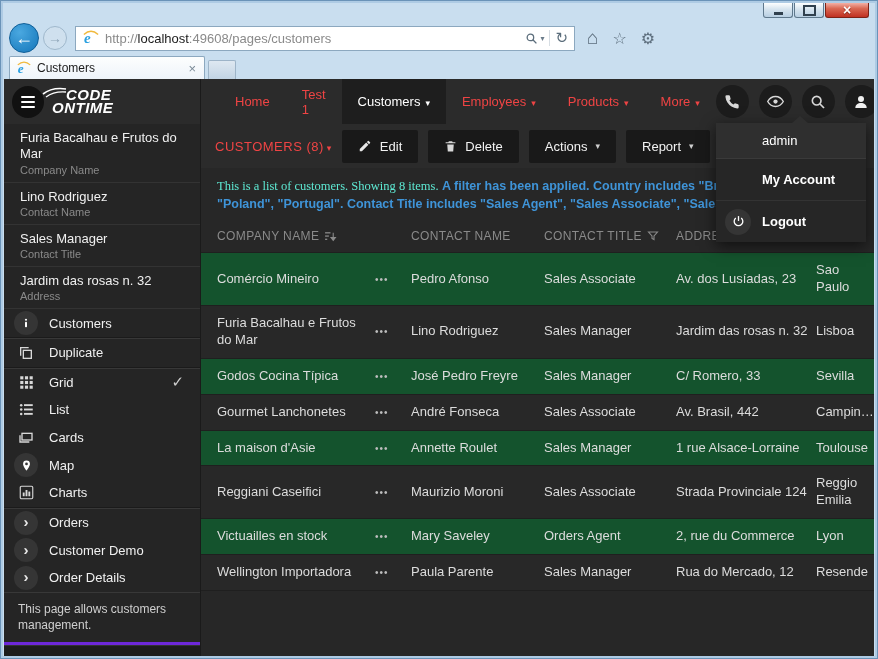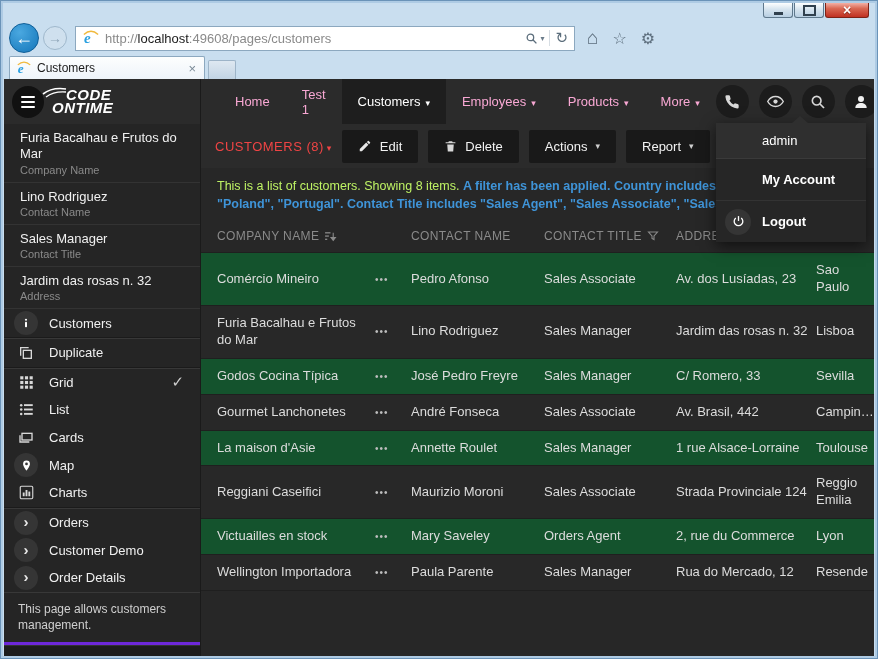--- a/index.html
+++ b/index.html
@@ -61,21 +61,21 @@
             flex-direction:column; align-items:center; justify-content:center; gap:3px; cursor:pointer; }
   .burger i { width:14px; height:2px; background:#fff; border-radius:1px; }
   .logo { margin-left:8px; color:#fff; font-style:italic; font-weight:bold; line-height:0.85;
           letter-spacing:0.5px; cursor:pointer; position:relative; }
   .logo .l1 { font-size:15px; padding-left:14px; }
   .logo .l2 { font-size:15px; }
   .logo svg { position:absolute; left:-10px; top:-4px; }
 
   .nav-zone { flex:1; display:flex; align-items:stretch; justify-content:space-between; }
   .nav { display:flex; align-items:stretch; margin-left:18px; }
-  .nav-item { display:flex; align-items:center; padding:0 16px; color:#f9a8d4; cursor:pointer; }
+  .nav-item { display:flex; align-items:center; padding:0 16px; color:#ef4444; cursor:pointer; }
   .nav-item.active { background:#1e1e1e; color:#fff; }
   .nav-item .caret { font-size:9px; margin-left:5px; margin-top:2px; }
   .action-icons { display:flex; align-items:center; gap:10px; padding-right:12px; }
   .icircle { width:33px; height:33px; border-radius:50%; background:#1c1c1c; display:flex;
              align-items:center; justify-content:center; cursor:pointer; }
   .icircle svg { display:block; }
 
   .app-body { flex:1; display:flex; min-height:0; }
 
   
@@ -103,21 +103,21 @@
              padding:0 14px; flex:0 0 auto; }
   .tb-title { color:#ef4444; font-size:13px; letter-spacing:0.5px; cursor:pointer; }
   .tb-title .caret { font-size:9px; margin-left:3px; }
   .tb-btn { background:#191919; border:none; color:#f2f2f2; height:33px; padding:0 16px;
             font-size:13px; font-family:inherit; display:flex; align-items:center; gap:8px;
             border-radius:2px; cursor:pointer; }
   .tb-btn svg { display:block; }
   .tb-btn .caret { font-size:9px; color:#cfcfcf; }
 
   .desc { padding:9px 16px 7px 16px; font-size:12.5px; line-height:1.45; }
-  .desc .plain { color:#bef264; }
+  .desc .plain { color:#5eead4;font-family:Liberation Serif, serif; }
   .desc .flt { color:#3f94d8; font-weight:bold; }
 
   .grid-head, .trow { display:grid;
       grid-template-columns:158px 36px 133px 132px 140px minmax(0,1fr);
       padding-left:16px; align-items:center; }
   .grid-head { color:#8a8a8a; font-size:12px; height:32px; letter-spacing:0.4px; }
   .grid-head .th { display:flex; align-items:center; gap:5px; cursor:pointer; white-space:nowrap; overflow:hidden; }
   .trow { border-top:1px solid #1f1f1f; cursor:pointer; }
   .trow.odd { background:#14532d; }
   .trow.even { background:#282828; }

